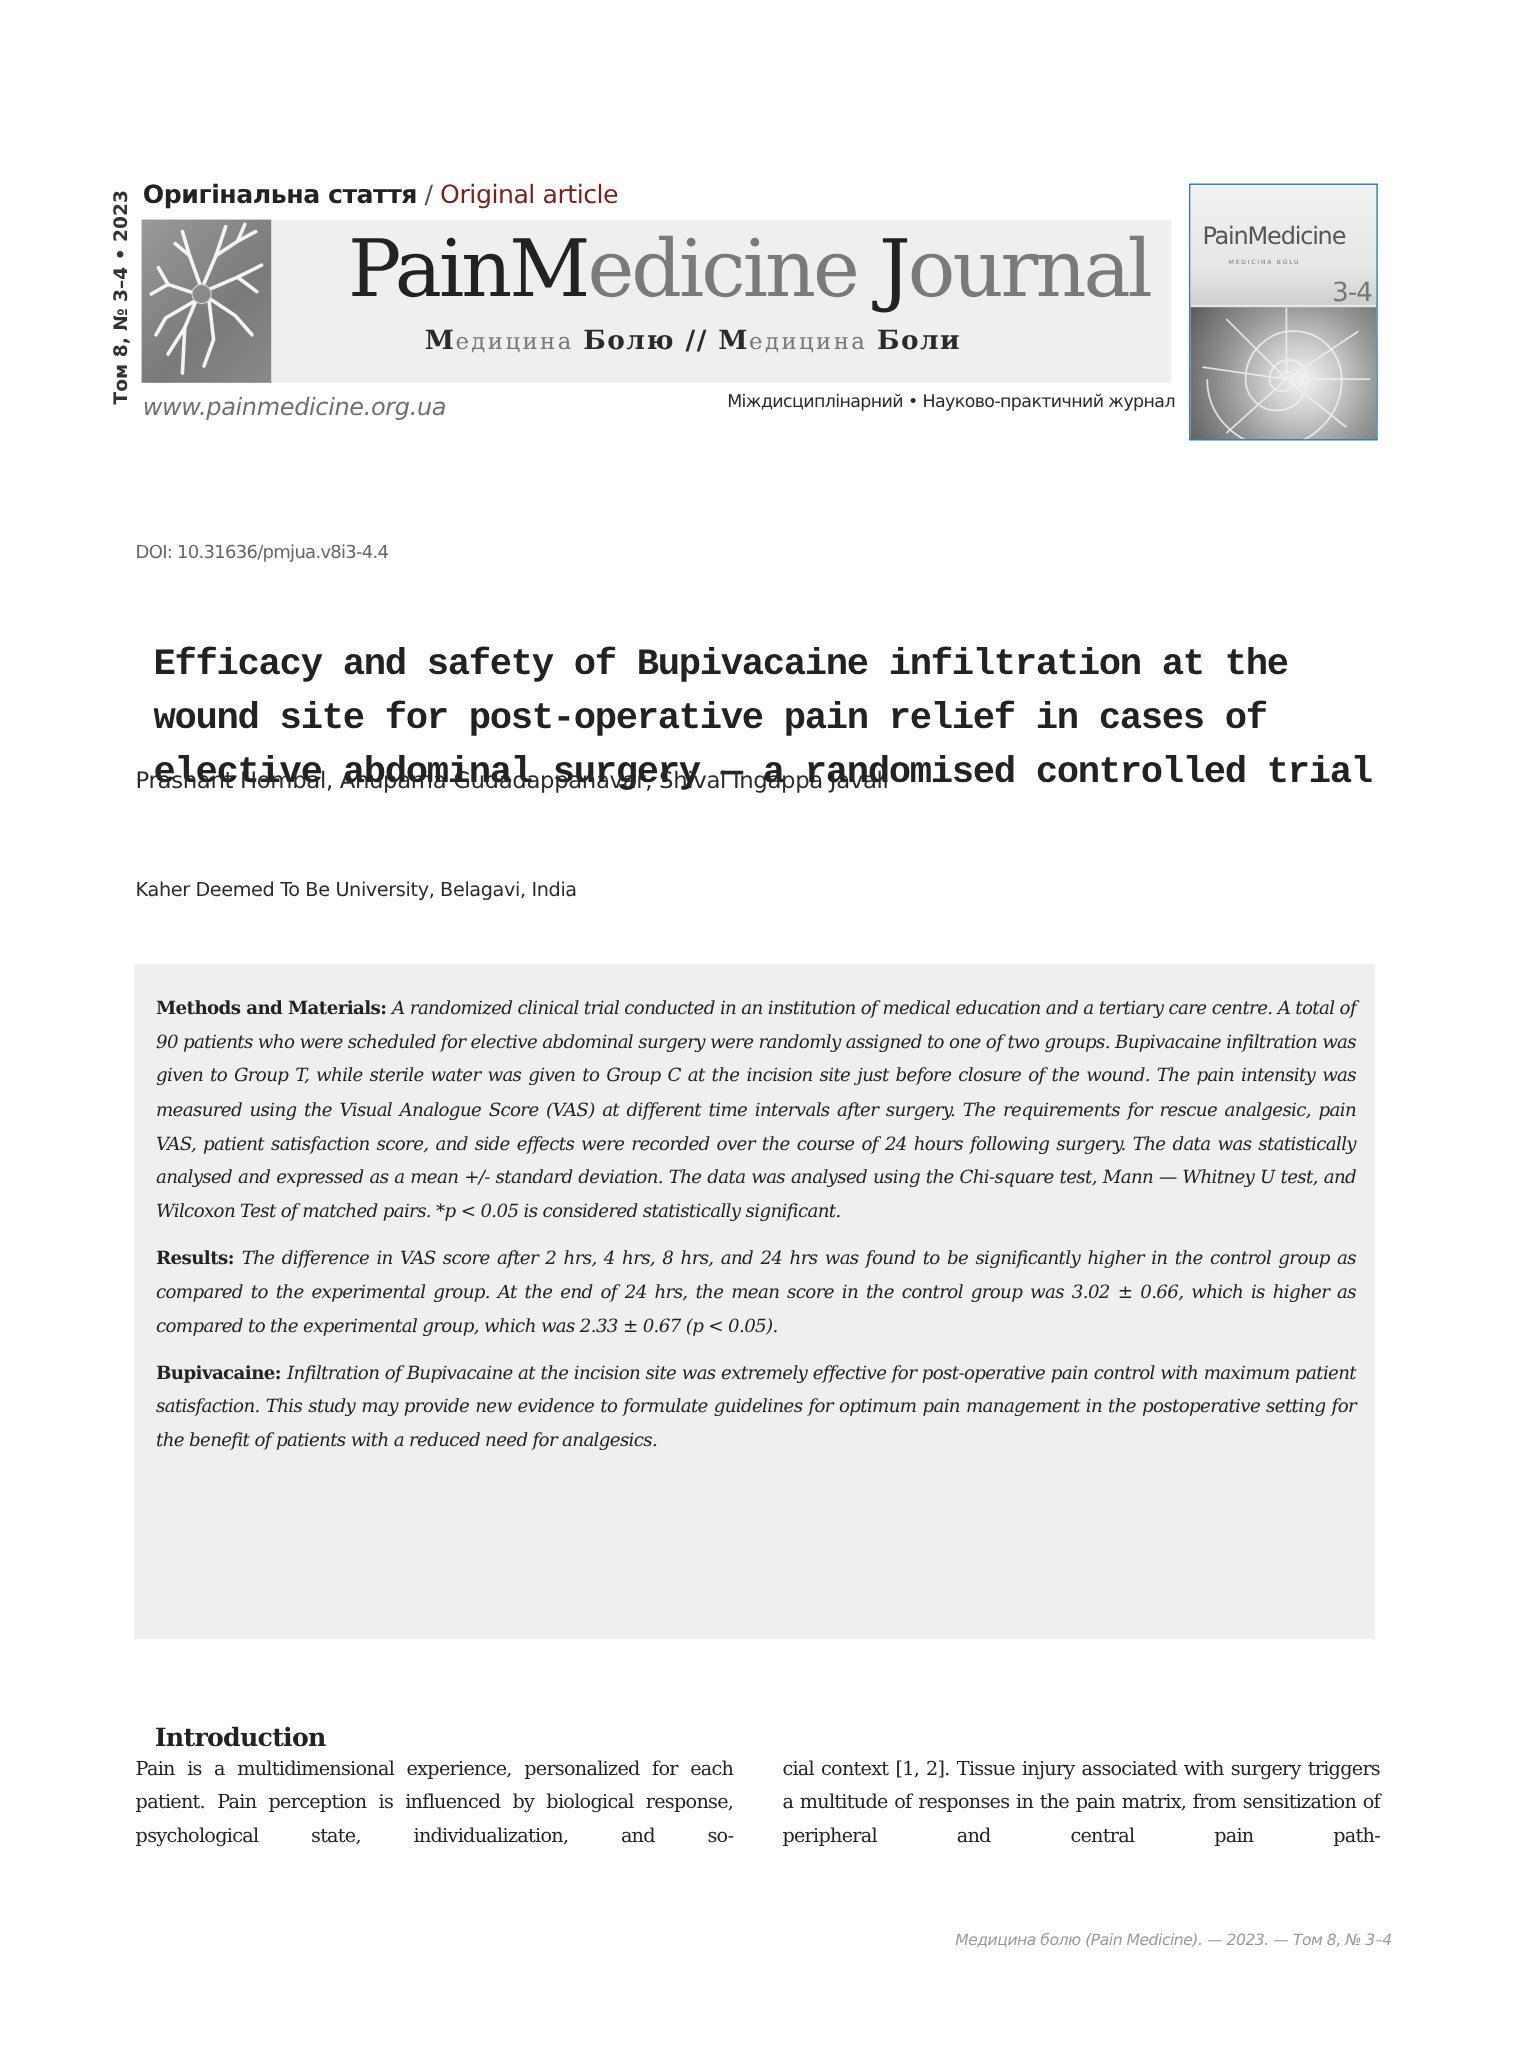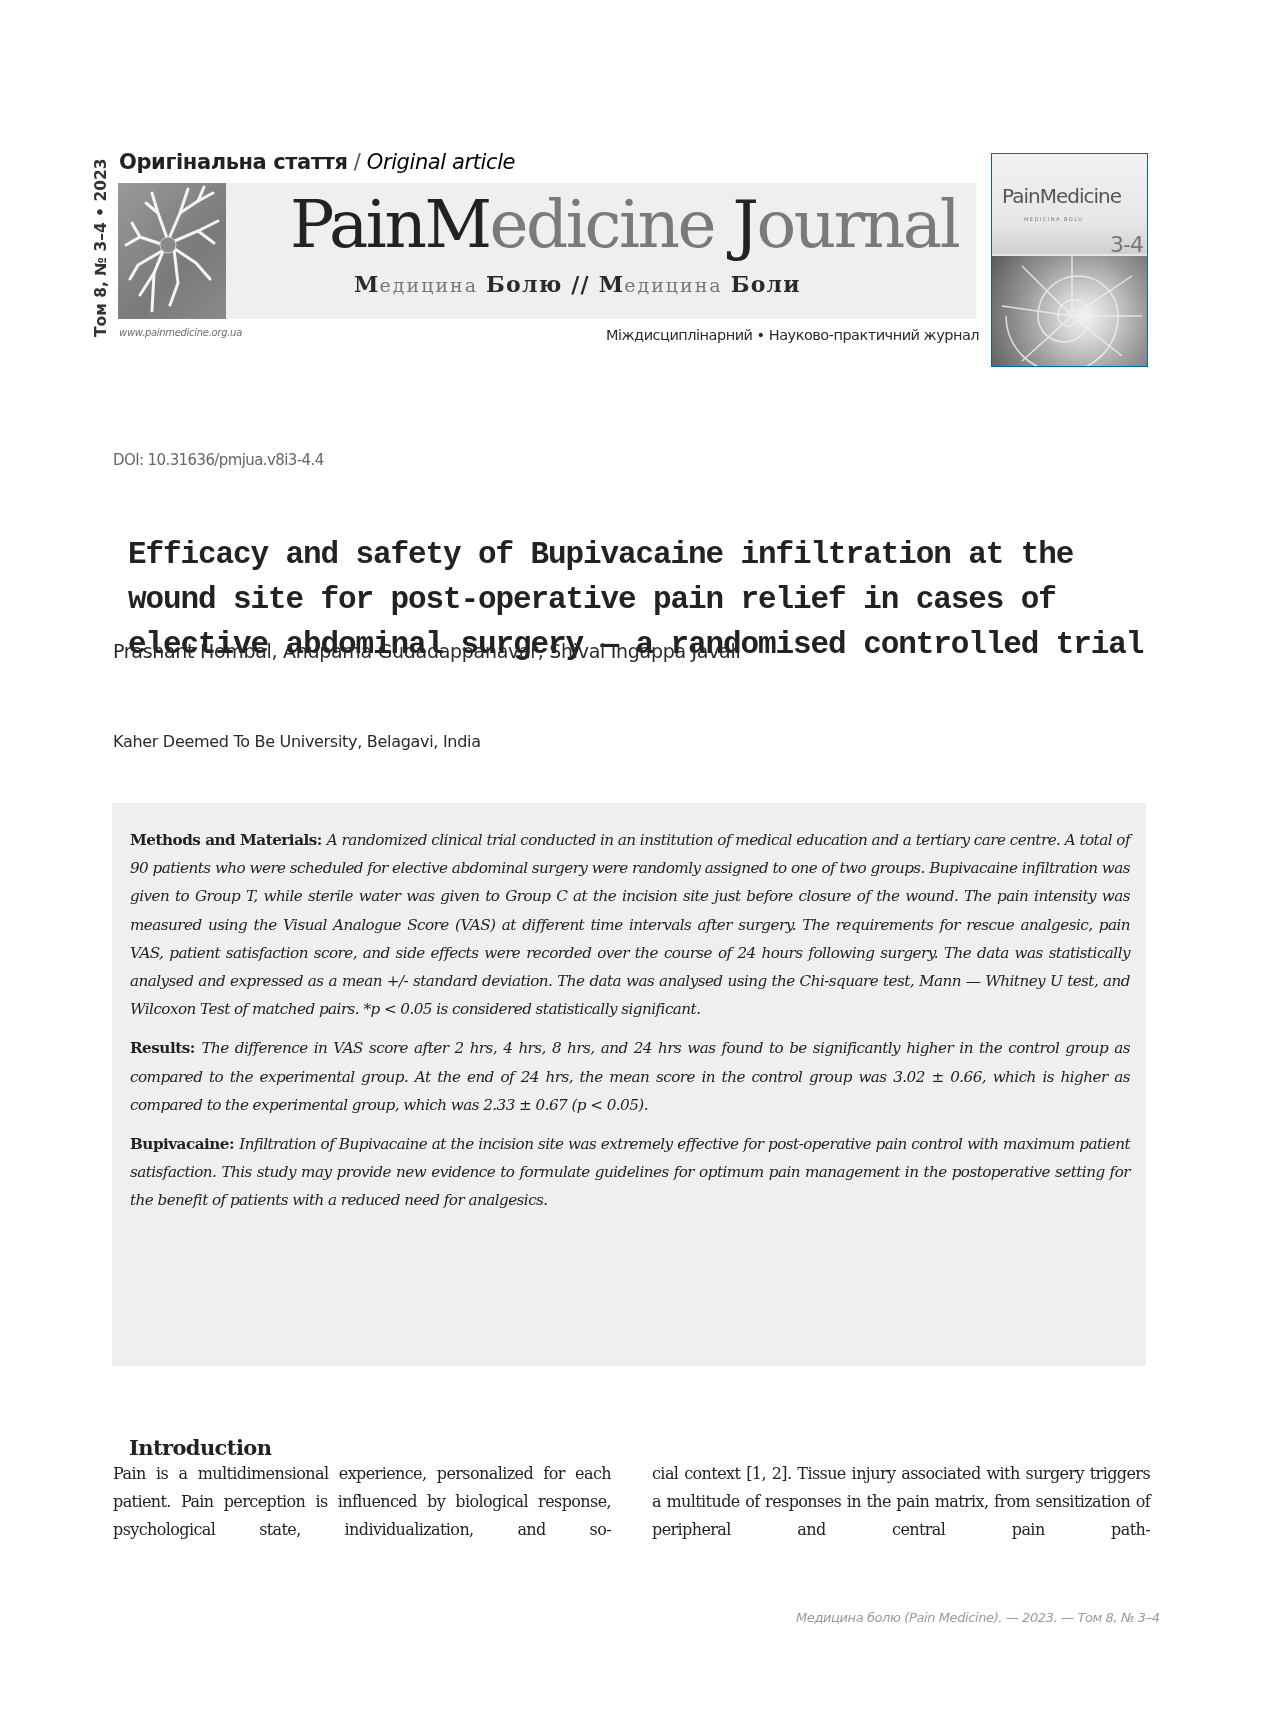--- a/index.html
+++ b/index.html
@@ -3,33 +3,33 @@
   <meta charset="utf-8">
   <style>
     html, body { margin: 0; padding: 0; background: #ffffff; }
     body { width: 1270px; height: 1713px; position: relative; overflow: hidden; color: #1e1e1e; }
     .abs { position: absolute; }
 
     
     .article-type { left: 119px; top: 150px; font-family: "DejaVu Sans", sans-serif; font-size: 21px; color: #222; letter-spacing: -0.4px; }
     .article-type .ua { font-weight: bold; }
     .article-type .sep { color: #555; }
-    .article-type .en { font-style: italic; color: #000000; }
+    .article-type .en { color: #7f1d1d; }
 
     .vol-vertical { left: 92px; top: 337px; transform-origin: 0 0; transform: rotate(-90deg); font-family: "DejaVu Sans", sans-serif; font-weight: bold; font-size: 15.5px; color: #333; white-space: nowrap; }
 
     .banner { left: 118px; top: 183px; width: 858px; height: 136px; background: #efefef; }
     .banner-image { left: 118px; top: 183px; width: 108px; height: 136px; background: linear-gradient(135deg, #9a9a9a 0%, #7a7a7a 60%, #8a8a8a 100%); overflow: hidden; }
     .banner-title { left: 290px; top: 186px; font-family: "DejaVu Serif", serif; font-size: 66px; letter-spacing: -2.5px; color: #7a7a7a; white-space: nowrap; }
     .banner-title .dark { color: #222; }
     .banner-subtitle { left: 354px; top: 271px; font-family: "DejaVu Serif", serif; font-size: 22px; letter-spacing: 1.2px; color: #2a2a2a; white-space: nowrap; }
     .banner-subtitle .lt { color: #777; font-size: 19px; letter-spacing: 2px; }
     .banner-subtitle .bd { font-weight: bold; }
 
-    .site-url { left: 119px; top: 327px; font-family: "DejaVu Sans", sans-serif; font-style: italic; font-size: 10px; color: #707070; letter-spacing: -0.3px; }
+    .site-url { left: 119px; top: 327px; font-family: "DejaVu Sans", sans-serif; font-style: italic; font-size: 20px; color: #707070; letter-spacing: -0.3px; }
     .journal-tagline { left: 606px; top: 327px; font-family: "DejaVu Sans", sans-serif; font-size: 14.5px; color: #2a2a2a; letter-spacing: -0.5px; white-space: nowrap; }
 
     .cover { left: 991px; top: 153px; width: 155px; height: 212px; border: 1px solid #0369a1; background: #e6e6e6; overflow: hidden; }
     .cover-top { position: absolute; left: 0; top: 0; width: 155px; height: 100px; background: linear-gradient(180deg, #f2f2f2 0%, #e6e6e6 70%, #cfcfcf 100%); }
     .cover-title { position: absolute; left: 10px; top: 30px; font-family: "DejaVu Sans", sans-serif; font-size: 20px; color: #555; letter-spacing: -1px; }
     .cover-sub { position: absolute; left: 32px; top: 62px; font-family: "DejaVu Sans", sans-serif; font-size: 5px; color: #777; letter-spacing: 1.5px; }
     .cover-num { position: absolute; right: 4px; top: 78px; font-family: "DejaVu Sans", sans-serif; font-size: 22px; color: #777; letter-spacing: -1px; }
     .cover-bottom { position: absolute; left: 0; top: 102px; width: 155px; height: 110px; background: radial-gradient(circle at 60% 55%, #f3f3f3 0%, #cfcfcf 25%, #9a9a9a 55%, #5a5a5a 100%); }
 
     

